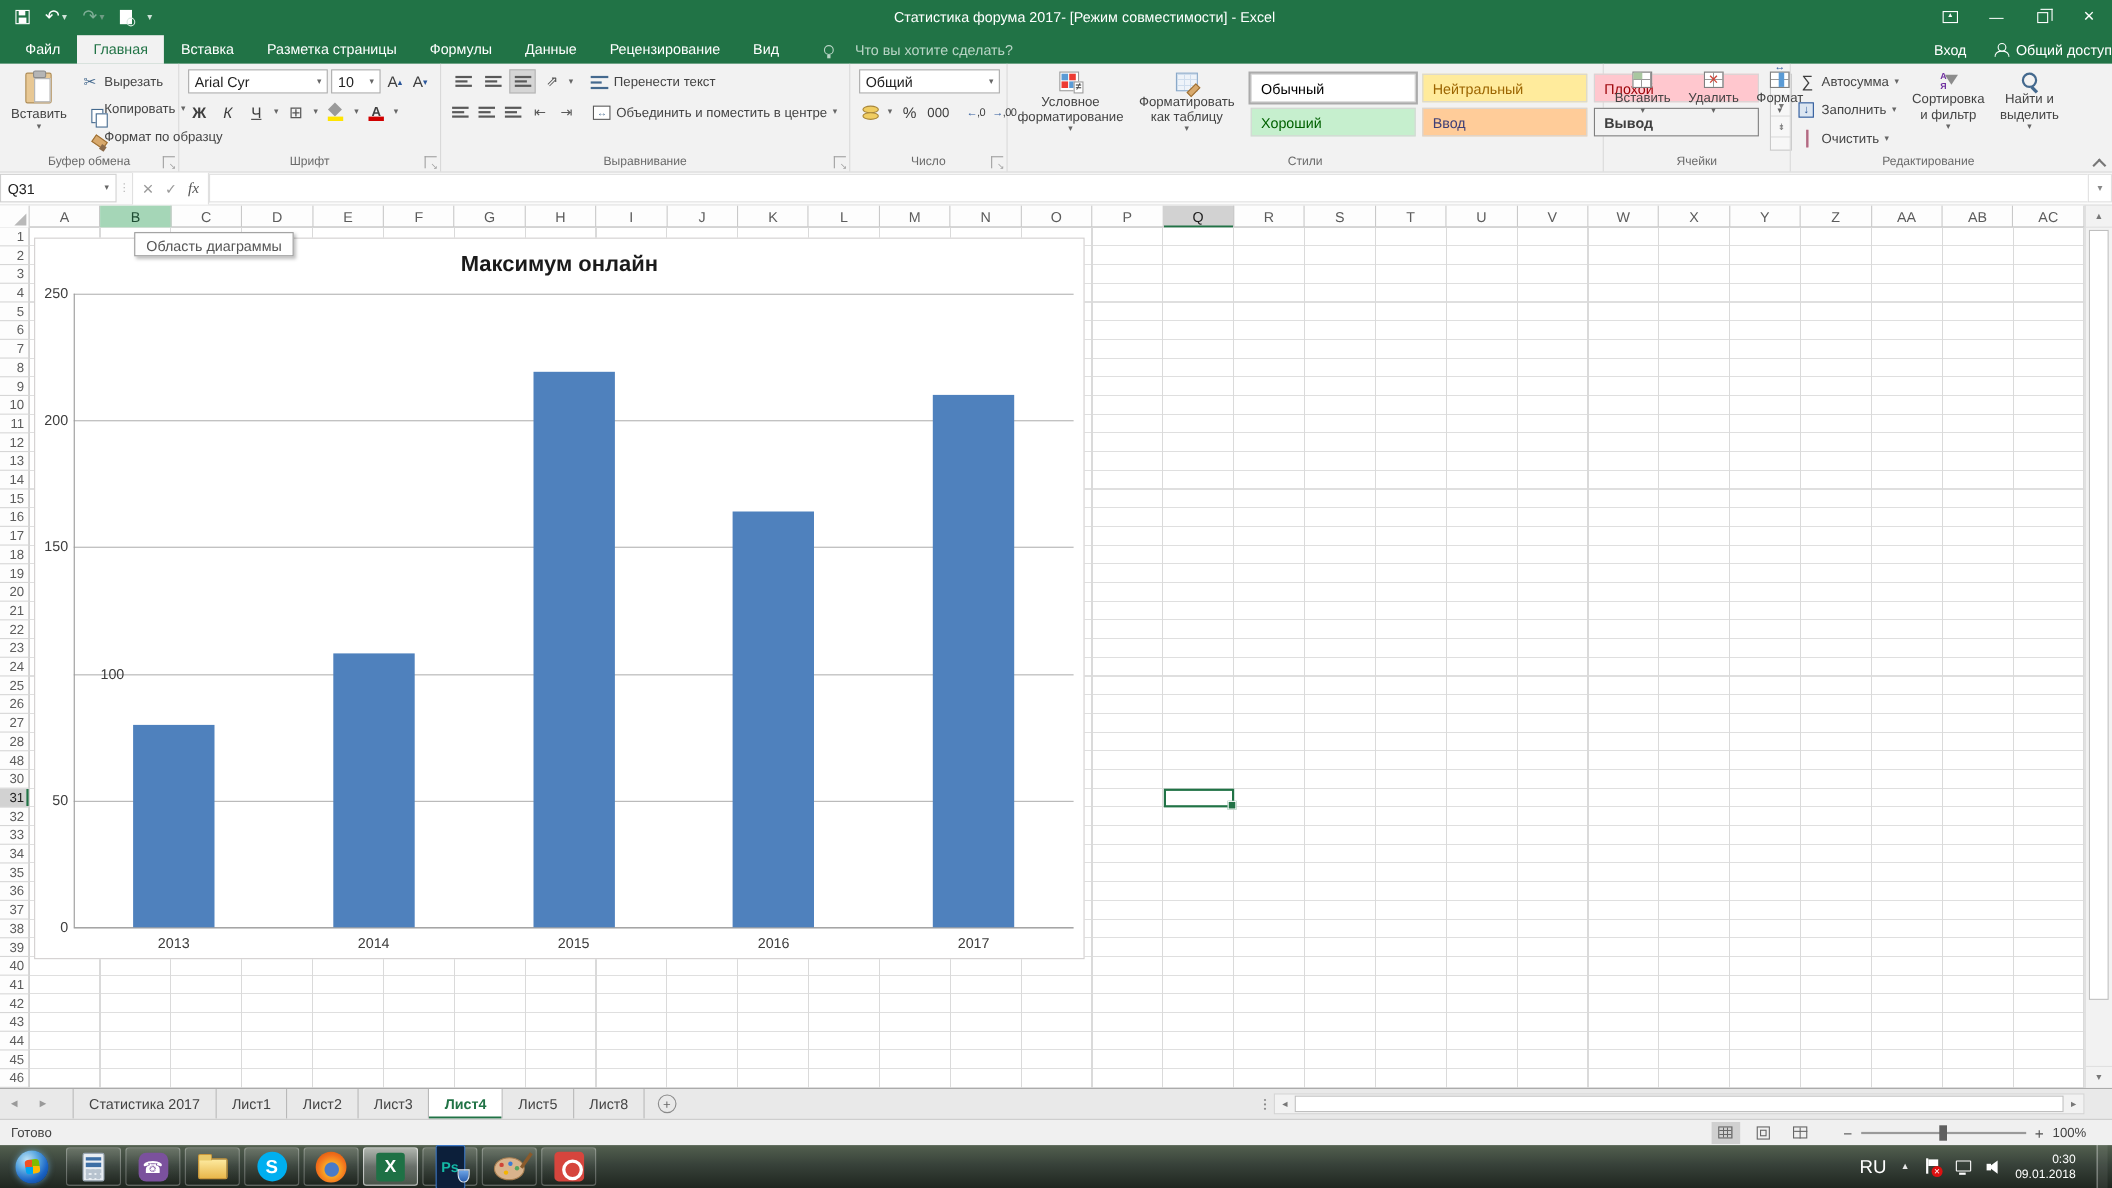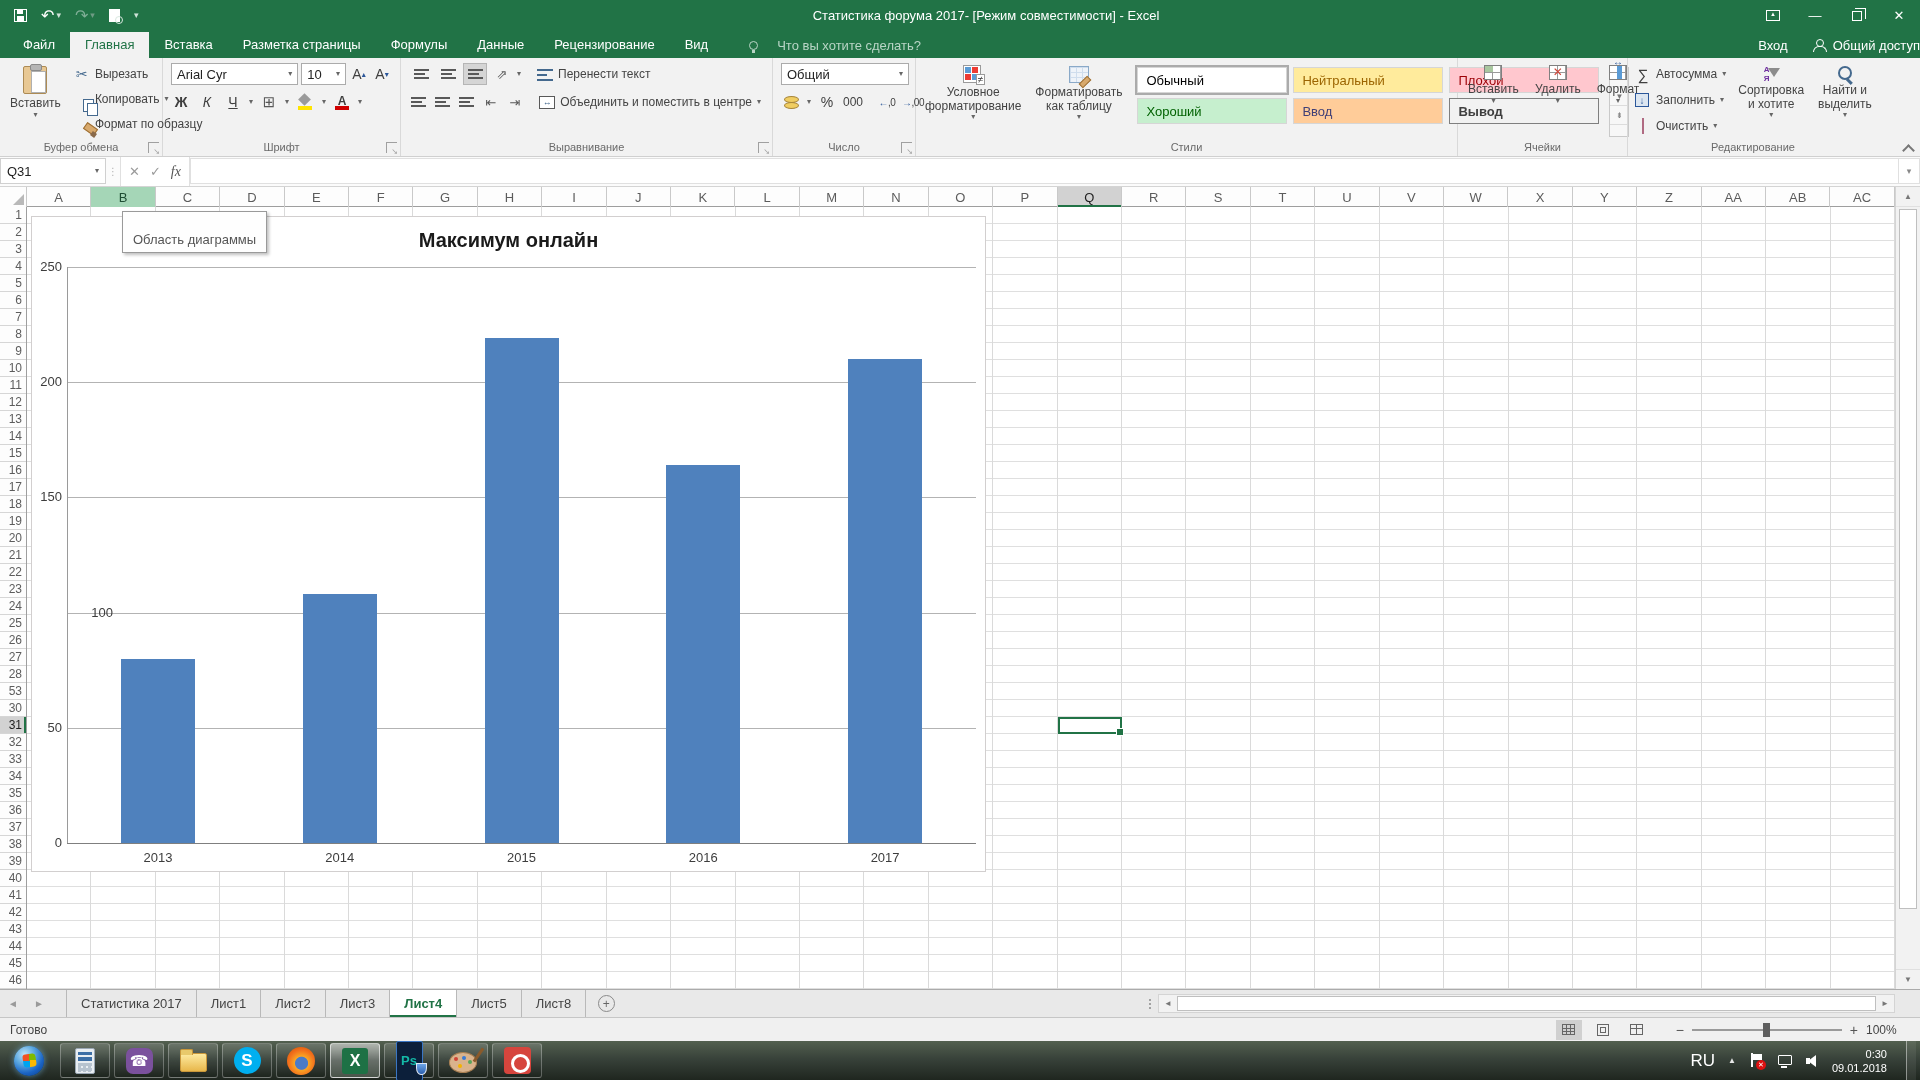--- a/index.html
+++ b/index.html
@@ -174,21 +174,21 @@
 
 .chart{position:absolute;left:31px;top:29px;width:955px;height:656px;background:#fff;border:1px solid #d2cfcf}
 .chart-title{position:absolute;left:0;top:12px;width:100%;text-align:center;font-size:20px;font-weight:bold;color:#1a1a1a}
 .gridline{position:absolute;height:1px;background:#b3b3b3}
 .gridline.axis{background:#7f7f7f}
 .ytick{position:absolute;width:28px;text-align:right;font-size:13px;color:#3d3d3d}
 .bar{position:absolute;background:#4F81BD}
 .xlabel{position:absolute;text-align:center;font-size:13px;color:#3d3d3d}
 .axisline-y{position:absolute;width:1px;background:#9a9a9a}
 
-.tooltip{position:absolute;left:122px;top:24px;height:22px;padding:20px 10px;background:#fefefe;border:1px solid #9a9a9a;box-shadow:2px 2px 3px rgba(0,0,0,.25);font-size:13px;color:#555;white-space:nowrap}
+.tooltip{position:absolute;left:122px;top:24px;height:22px;padding:4px 10px;background:#fefefe;border:1px solid #9a9a9a;box-shadow:2px 2px 3px rgba(0,0,0,.25);font-size:13px;color:#555;white-space:nowrap}
 
 .vscroll{position:absolute;left:1895px;top:187px;width:25px;height:802px;background:#f2f2f2;border-left:1px solid #d4d4d4}
 .vscroll .arr{height:20px;display:flex;align-items:center;justify-content:center;font-size:8px;color:#777;border-bottom:1px solid #e0e0e0}
 .vscroll .thumb{position:absolute;left:3px;right:3px;top:22px;height:700px;background:#fff;border:1px solid #bfbfbf}
 .vscroll .arr.bottom{position:absolute;bottom:0;left:0;right:0;border-top:1px solid #e0e0e0;border-bottom:none}
 
 
 .tabsrow{position:absolute;left:0;top:989px;width:1920px;height:28px;background:#e9e9e9;border-top:1px solid #ababab;display:flex;align-items:stretch;font-size:13px;color:#444}
 .navarr{width:26px;display:flex;align-items:center;justify-content:center;color:#9a9a9a;font-size:10px}
 .stabs{display:flex;align-items:stretch;margin-left:14px}
@@ -532,21 +532,21 @@
             </div>
           <div class="smallbtn">
               <span class="ic"><span class="ic-clear"></span></span>
               <span>Очистить</span>
               <span class="caret">▾</span>
             </div>
         </div>
         <div class="stylebtn">
           <span class="ic-sort"></span>
           <span>Сортировка</span>
-          <span>и хотите</span>
+          <span>и фильтр</span>
           <span class="caret">▾</span>
         </div>
         <div class="stylebtn">
           <span class="ic-find"></span>
           <span>Найти и</span>
           <span>выделить</span>
           <span class="caret">▾</span>
         </div>
       </div>
       <span class="glabel">Редактирование</span>
@@ -625,21 +625,21 @@
           <div class="rowh">19</div>
           <div class="rowh">20</div>
           <div class="rowh">21</div>
           <div class="rowh">22</div>
           <div class="rowh">23</div>
           <div class="rowh">24</div>
           <div class="rowh">25</div>
           <div class="rowh">26</div>
           <div class="rowh">27</div>
           <div class="rowh">28</div>
-          <div class="rowh">53</div>
+          <div class="rowh">48</div>
           <div class="rowh">30</div>
           <div class="rowh selected">31</div>
           <div class="rowh">32</div>
           <div class="rowh">33</div>
           <div class="rowh">34</div>
           <div class="rowh">35</div>
           <div class="rowh">36</div>
           <div class="rowh">37</div>
           <div class="rowh">38</div>
           <div class="rowh">39</div>

